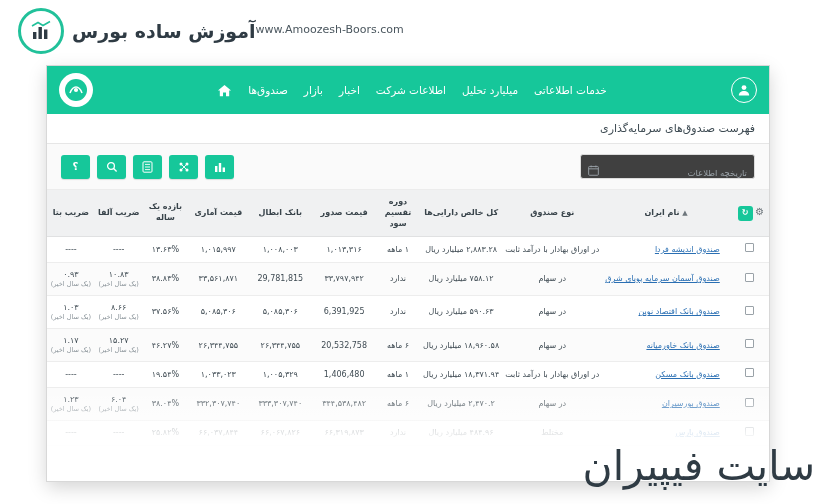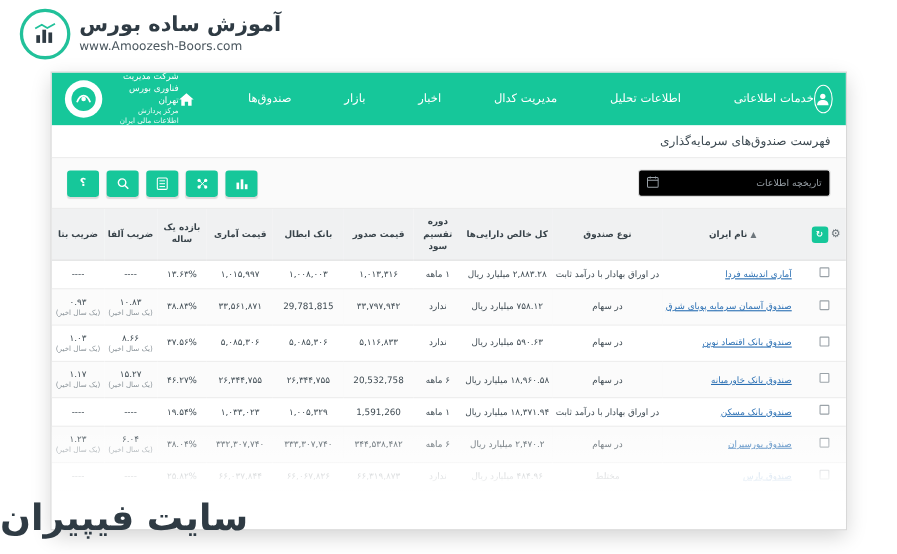--- a/index.html
+++ b/index.html
@@ -23,21 +23,21 @@
     display: flex; align-items: center; gap: 8px;
     direction: ltr;
   }
   .brand-mark {
     width: 46px; height: 46px; border-radius: 50%;
     border: 3px solid #21c19a;
     display: flex; align-items: center; justify-content: center;
     background: #ffffff;
   }
   .brand-mark svg { display: block; }
-  .brand-text { display: flex; flex-direction: column; align-items: flex-start; }
+  .brand-text { display: flex; flex-direction: row; align-items: flex-start; }
   .brand-title {
     font-size: 19px; font-weight: bold; color: #2f3b44;
     letter-spacing: 0px; line-height: 1.1;
     direction: rtl;
   }
   .brand-sub {
     font-size: 11px; color: #4a565e; line-height: 1.3; margin-top: 2px;
     direction: ltr;
   }
 
@@ -68,21 +68,21 @@
     display: flex; align-items: center; justify-content: center;
     flex: 0 0 auto;
   }
   .nav-org { text-align: right; color: #ffffff; line-height: 1.35; }
   .nav-org .l1 { font-size: 8px; }
   .nav-org .l2 { font-size: 6.5px; opacity: .95; }
   .nav-menu {
     display: flex; align-items: center; gap: 16px;
     color: #ffffff; font-size: 10.5px;
   }
-  .nav-menu .nav-item { cursor: pointer; white-space: nowrap; margin-left: 32px; }
+  .nav-menu .nav-item { cursor: pointer; white-space: nowrap; }
   .nav-home svg { display:block; }
   .nav-left-user {
     width: 26px; height: 26px; border-radius: 50%;
     border: 1.5px solid #ffffff;
     display: flex; align-items: center; justify-content: center;
     color: #ffffff;
   }
 
   
   .titlebar {
@@ -107,22 +107,22 @@
   .tool-btns { display: flex; align-items: center; gap: 7px; }
   .tbtn {
     width: 29px; height: 24px; border-radius: 3px;
     background: #16c79a; color: #ffffff;
     display: flex; align-items: center; justify-content: center;
     font-size: 11px; cursor: pointer;
     box-shadow: 0 1px 1px rgba(0,0,0,.12);
   }
   .date-box {
     width: 175px; height: 25px;
-    background: #000000; border: 1px solid #dcdcdc; border-radius: 3px;
-    display: flex; align-items: center; justify-content: space-between;
+    background: #404040; border: 1px solid #dcdcdc; border-radius: 3px;
+    display: flex; align-items: flex-end; justify-content: space-between;
     padding: 0 7px; font-size: 8.5px; color: #9aa2a8;
   }
 
   
   .table-wrap { padding: 0; background: #ffffff; }
   table {
     width: 100%; border-collapse: collapse;
     font-size: 8px; color: #3f4b53;
     direction: rtl;
   }
@@ -161,22 +161,22 @@
     width: 15px; height: 15px; border-radius: 3px;
     background: #16c79a; color: #fff; font-size: 8px; margin-left: 3px;
   }
   .hdr-gear { color: #6d767c; font-size: 10px; }
   .sort-caret { font-size: 7px; color: #6d767c; }
 
   
   .bottom-title {
     position: absolute;
     left: 0; right: 0; bottom: 14px;
-    text-align: left;
-    font-size: 33px; font-weight: bold; color: #2f3b44;
+    text-align: right;
+    font-size: 41px; font-weight: normal; color: #2f3b44;
     letter-spacing: -1px;
   }
   .fade {
     position: absolute; left: 47px; right: 46px; bottom: 23px;
     height: 92px;
     background: linear-gradient(to bottom, rgba(255,255,255,0) 0%, rgba(255,255,255,0.96) 55%, #fff 100%);
     pointer-events: none;
   }
 </style>
 </head>
@@ -205,37 +205,33 @@
 
       <div class="nav-left-user">
         <svg width="14" height="14" viewBox="0 0 14 14" aria-hidden="true">
           <circle cx="7" cy="4.6" r="2.4" fill="#ffffff"></circle>
           <path d="M1.8 12.6c0-2.9 2.3-4.6 5.2-4.6s5.2 1.7 5.2 4.6z" fill="#ffffff"></path>
         </svg>
       </div>
 
       <div class="nav-menu">
         <span class="nav-item">خدمات اطلاعاتی</span>
-        <span class="nav-item">اطلاعات تحلیل</span>
-        <span class="nav-item">مدیریت کدال</span>
+        <span class="nav-item">میلیارد تحلیل</span>
+        <span class="nav-item">اطلاعات شرکت</span>
         <span class="nav-item">اخبار</span>
         <span class="nav-item">بازار</span>
         <span class="nav-item">صندوق‌ها</span>
         <span class="nav-home">
           <svg width="15" height="15" viewBox="0 0 16 16" aria-hidden="true">
             <path d="M8 2 L15 8 H13 V14 H9.6 V10.2 H6.4 V14 H3 V8 H1 Z" fill="#ffffff"></path>
           </svg>
         </span>
       </div>
 
       <div class="nav-right">
-        <div class="nav-org">
-          <div class="l1">شرکت مدیریت فناوری بورس تهران</div>
-          <div class="l2">مرکز پردازش اطلاعات مالی ایران</div>
-        </div>
         <div class="nav-logo-circle">
           <svg width="24" height="24" viewBox="0 0 24 24" aria-hidden="true">
             <circle cx="12" cy="12" r="11" fill="#16c79a"></circle>
             <path d="M6 15 C9 7, 15 7, 18 15" stroke="#ffffff" stroke-width="1.6" fill="none"></path>
             <circle cx="12" cy="12" r="2.1" fill="#ffffff"></circle>
           </svg>
         </div>
       </div>
     </div>
 
@@ -313,21 +309,21 @@
             <th style="width:66px">بانک ابطال</th>
             <th style="width:62px">قیمت آماری</th>
             <th style="width:48px">بازده یک ساله</th>
             <th style="width:48px">ضریب آلفا</th>
             <th style="width:48px">ضریب بتا</th>
           </tr>
         </thead>
         <tbody id="fund-rows">
             <tr>
               <td><span class="chk"></span></td>
-              <td class="col-name"><span class="fund-link">آماری اندیشه فردا</span></td>
+              <td class="col-name"><span class="fund-link">صندوق اندیشه فردا</span></td>
               <td><span>در اوراق بهادار با درآمد ثابت</span></td>
               <td><span>۲,۸۸۳.۲۸ میلیارد ریال</span></td>
               <td><span>۱ ماهه</span></td>
               <td><span>۱,۰۱۳,۳۱۶</span></td>
               <td><span>۱,۰۰۸,۰۰۳</span></td>
               <td><span>۱,۰۱۵,۹۹۷</span></td>
               <td><span>۱۳.۶۳%</span></td>
               <td><span>----</span><span class="sub"></span></td>
               <td><span>----</span><span class="sub"></span></td>
             </tr>
@@ -343,21 +339,21 @@
               <td><span>۳۸.۸۳%</span></td>
               <td><span>۱۰.۸۳</span><span class="sub">(یک سال اخیر)</span></td>
               <td><span>۰.۹۳</span><span class="sub">(یک سال اخیر)</span></td>
             </tr>
             <tr>
               <td><span class="chk"></span></td>
               <td class="col-name"><span class="fund-link">صندوق بانک اقتصاد نوین</span></td>
               <td><span>در سهام</span></td>
               <td><span>۵۹۰.۶۳ میلیارد ریال</span></td>
               <td><span>ندارد</span></td>
-              <td><span>۵,۱۱۶,۸۳۳</span></td>
+              <td><span>6,391,925</span></td>
               <td><span>۵,۰۸۵,۳۰۶</span></td>
               <td><span>۵,۰۸۵,۳۰۶</span></td>
               <td><span>۳۷.۵۶%</span></td>
               <td><span>۸.۶۶</span><span class="sub">(یک سال اخیر)</span></td>
               <td><span>۱.۰۳</span><span class="sub">(یک سال اخیر)</span></td>
             </tr>
             <tr>
               <td><span class="chk"></span></td>
               <td class="col-name"><span class="fund-link">صندوق بانک خاورمیانه</span></td>
               <td><span>در سهام</span></td>
@@ -369,21 +365,21 @@
               <td><span>۴۶.۲۷%</span></td>
               <td><span>۱۵.۲۷</span><span class="sub">(یک سال اخیر)</span></td>
               <td><span>۱.۱۷</span><span class="sub">(یک سال اخیر)</span></td>
             </tr>
             <tr>
               <td><span class="chk"></span></td>
               <td class="col-name"><span class="fund-link">صندوق بانک مسکن</span></td>
               <td><span>در اوراق بهادار با درآمد ثابت</span></td>
               <td><span>۱۸,۳۷۱.۹۴ میلیارد ریال</span></td>
               <td><span>۱ ماهه</span></td>
-              <td><span>1,591,260</span></td>
+              <td><span>1,406,480</span></td>
               <td><span>۱,۰۰۵,۳۲۹</span></td>
               <td><span>۱,۰۳۳,۰۲۳</span></td>
               <td><span>۱۹.۵۴%</span></td>
               <td><span>----</span><span class="sub"></span></td>
               <td><span>----</span><span class="sub"></span></td>
             </tr>
             <tr>
               <td><span class="chk"></span></td>
               <td class="col-name"><span class="fund-link">صندوق بورسیران</span></td>
               <td><span>در سهام</span></td>

